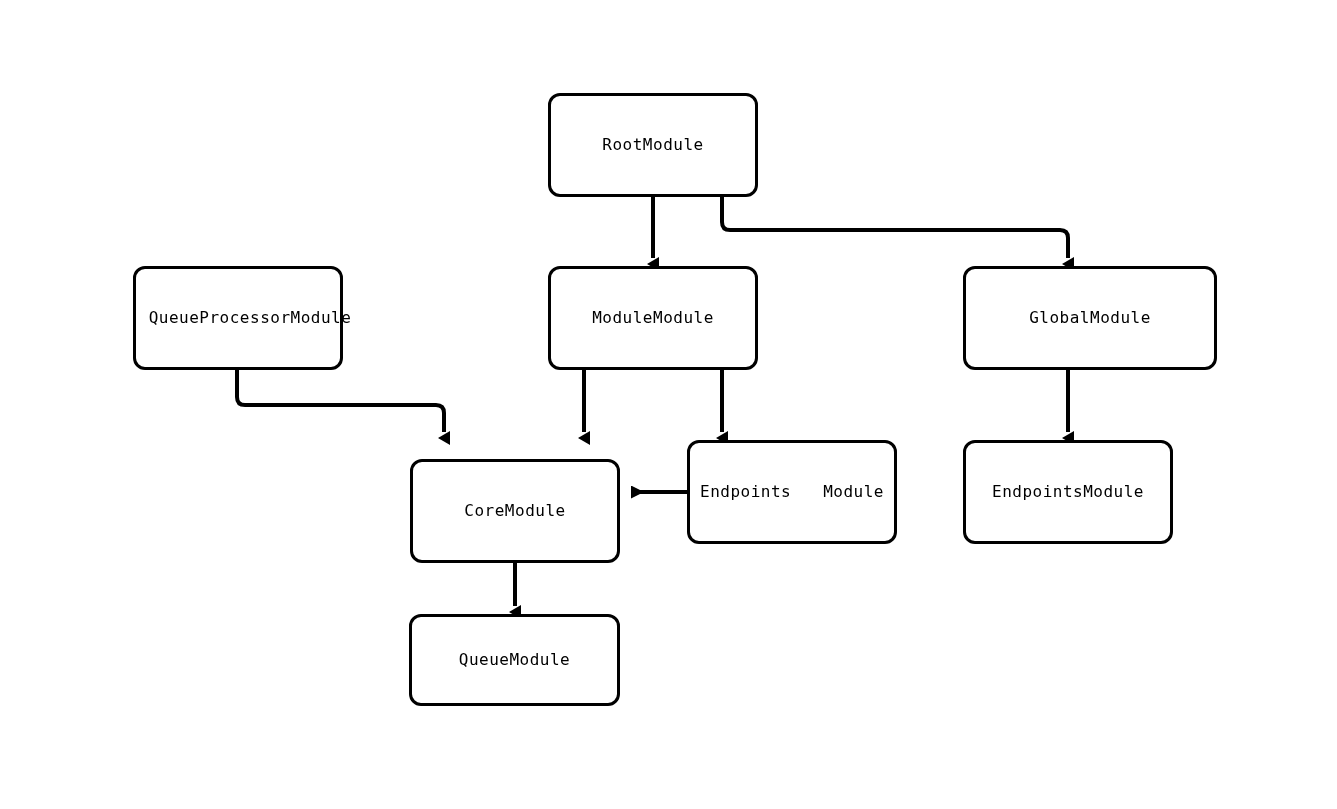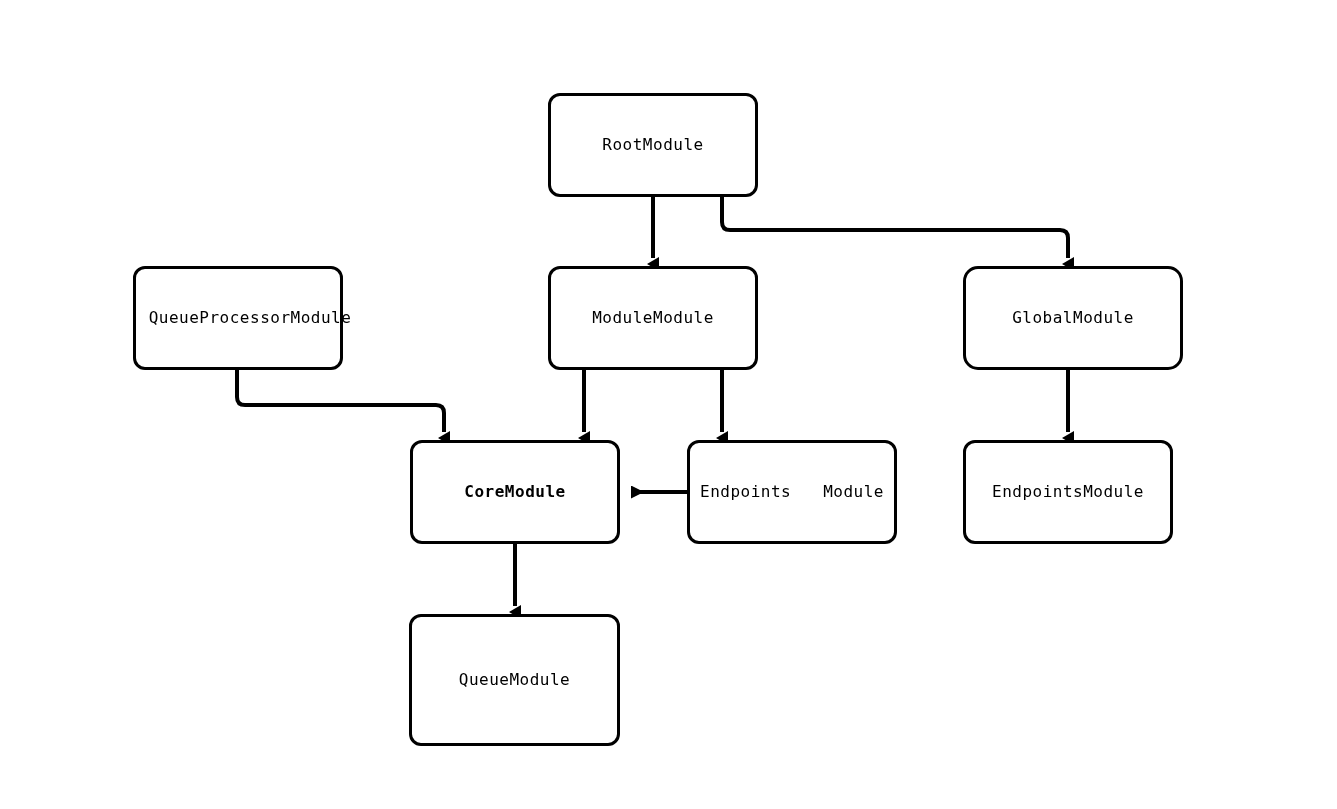--- a/index.html
+++ b/index.html
@@ -83,38 +83,38 @@
   <div class="node" style="left: 133px; top: 266px; width: 210px; height: 104px; background: rgb(255, 255, 255); border-color: rgb(0, 0, 0); padding-left: 24px;">
     <span class="node-line">QueueProcessor</span>
     <span class="node-line">Module</span>
   </div>
 
   <div class="node" style="left: 548px; top: 266px; width: 210px; height: 104px; background: rgb(255, 255, 255); border-color: rgb(0, 0, 0);">
     <span class="node-line">Module</span>
     <span class="node-line">Module</span>
   </div>
 
-  <div class="node" style="left: 963px; top: 266px; width: 220px; height: 104px; background: rgb(255, 255, 255); border-color: rgb(0, 0, 0); border-radius: 15px;">
+  <div class="node" style="left: 963px; top: 266px; width: 254px; height: 104px; background: rgb(255, 255, 255); border-color: rgb(0, 0, 0);">
     <span class="node-line">Global</span>
     <span class="node-line">Module</span>
   </div>
 
-  <div class="node" style="left: 410px; top: 440px; width: 210px; height: 104px; background: rgb(255, 255, 255); border-color: rgb(0, 0, 0); font-weight: bold;">
+  <div class="node" style="left: 410px; top: 459px; width: 210px; height: 104px; background: rgb(255, 255, 255); border-color: rgb(0, 0, 0);">
     <span class="node-line">Core</span>
     <span class="node-line">Module</span>
   </div>
 
   <div class="node" style="left: 687px; top: 440px; width: 210px; height: 104px; background: rgb(255, 255, 255); border-color: rgb(0, 0, 0); gap: 32px;">
     <span class="node-line">Endpoints</span>
     <span class="node-line">Module</span>
   </div>
 
   <div class="node" style="left: 963px; top: 440px; width: 210px; height: 104px; background: rgb(255, 255, 255); border-color: rgb(0, 0, 0);">
     <span class="node-line">Endpoints</span>
     <span class="node-line">Module</span>
   </div>
 
-  <div class="node" style="left: 409px; top: 614px; width: 211px; height: 132px; background: rgb(255, 255, 255); border-color: rgb(0, 0, 0);">
+  <div class="node" style="left: 409px; top: 614px; width: 211px; height: 92px; background: rgb(255, 255, 255); border-color: rgb(0, 0, 0);">
     <span class="node-line">Queue</span>
     <span class="node-line">Module</span>
   </div>
 
 </div>
 
 </body></html>

